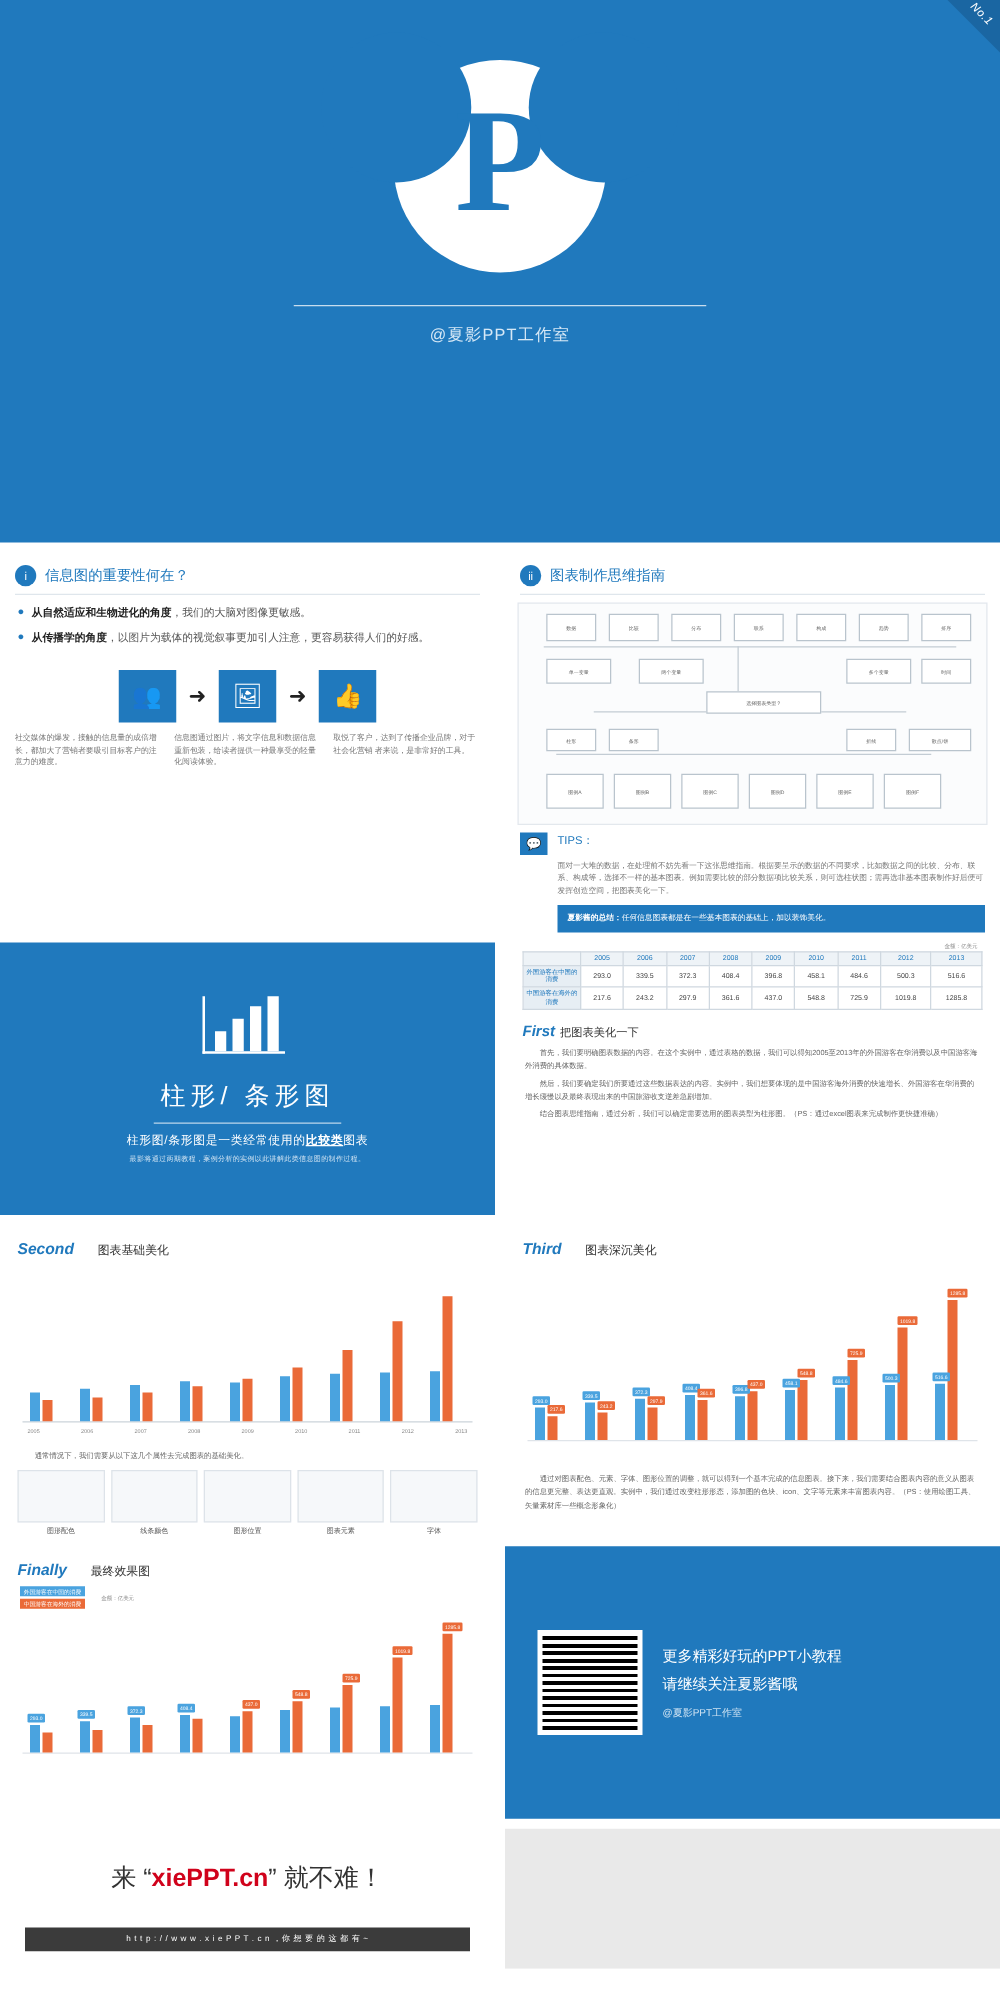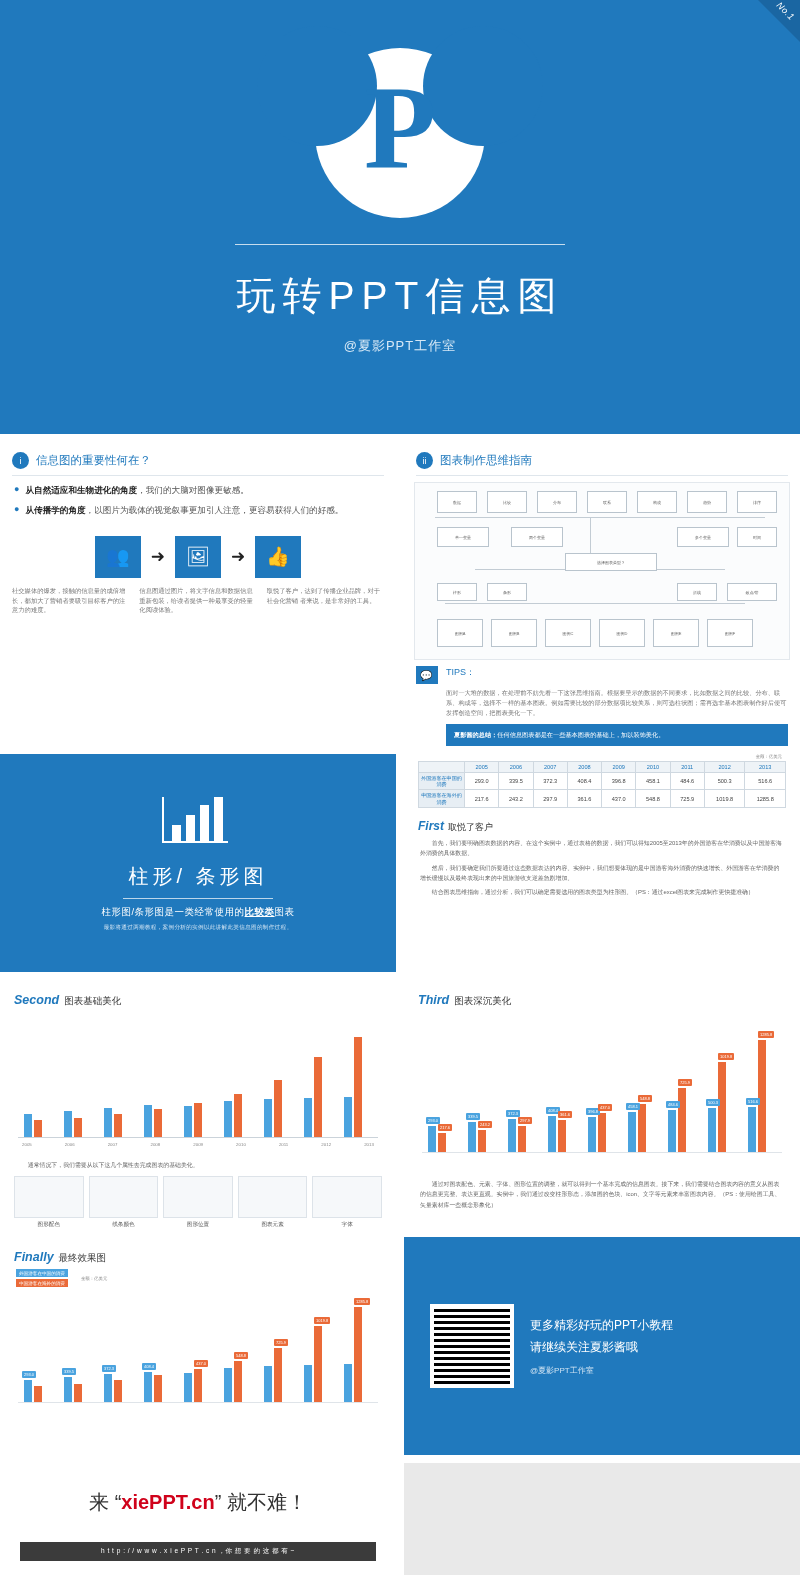--- a/index.html
+++ b/index.html
@@ -108,21 +108,21 @@
   table.data th { background:#eef3f7; color:#2079bd; font-weight:normal; }
   table.data td.rowhead { background:#e7eef4; color:#2079bd; width:46px; font-size:5.1px; line-height:1.25;}
   .first-h { padding:8px 14px 0; }
   .first-h .f1 { color:#2079bd; font-size:12px; font-style:italic; font-weight:bold; display:inline-block; }
   .first-h .f2 { color:#333; font-size:9px; margin-left:4px; }
   .para { padding:4px 16px 0; font-size:5.9px; color:#666; line-height:1.75; text-indent:2em; }
 
   
   .ch-hdr { padding:10px 14px 0; }
   .ch-hdr .a { color:#2079bd; font-size:12.5px; font-style:italic; font-weight:bold; }
-  .ch-hdr .b { color:#333; font-size:9.5px; margin-left:5px; }
+  .ch-hdr .b { color:#333; font-size:9.5px; margin-left:19px; }
   .plot { position:relative; height:120px; margin:10px 18px 0; border-bottom:1px solid #cbd3da; }
   .plot.nol { border-bottom:1px solid #dfe4e9; }
   .grp { position:absolute; bottom:0; display:flex; align-items:flex-end; gap:2px; }
   .b1 { background:#4aa3df; width:8px; }
   .b2 { background:#ea6a38; width:8px; }
   .xlab { position:absolute; bottom:-10px; width:100%; display:flex; justify-content:space-between; font-size:4.4px; color:#888; padding:0 4px;}
   .lbl { position:absolute; font-size:4px; color:#fff; background:#4aa3df; padding:1px 2px; border-radius:1px; }
   .lbl.o { background:#ea6a38; }
   .desc { padding:12px 16px 0; font-size:5.9px; color:#666; line-height:1.8; text-indent:2em; }
   .thumbs { display:flex; gap:5px; padding:6px 14px 0; }
@@ -167,21 +167,20 @@
     <div class="corner"></div>
     <div class="corner-label">No.1</div>
     <div class="hero-logo">
       <div class="logo-mark">
         <div class="logo-circle"></div>
         <div class="logo-cut1"></div>
         <div class="logo-cut2"></div>
         <div class="logo-p">P</div>
       </div>
       <div class="hero-rule"></div>
-      <div class="hero-title">玩转PPT信息图</div>
       <div class="hero-sub">@夏影PPT工作室</div>
     </div>
   </div>
 
   <div class="row">
 
     <div class="card">
       <div class="hdr">
         <div class="badge">i</div>
         <div class="t">信息图的重要性何在？</div>
@@ -313,21 +312,21 @@
           <td>361.6</td>
           <td>437.0</td>
           <td>548.8</td>
           <td>725.9</td>
           <td>1019.8</td>
           <td>1285.8</td>
         </tr>
       </tbody>
         </table>
       <div class="first-h">
-        <span class="f1">First</span><span class="f2">取悦了客户</span>
+        <span class="f1">First</span><span class="f2">把图表美化一下</span>
       </div>
       <div class="para">首先，我们要明确图表数据的内容。在这个实例中，通过表格的数据，我们可以得知2005至2013年的外国游客在华消费以及中国游客海外消费的具体数据。</div>
       <div class="para">然后，我们要确定我们所要通过这些数据表达的内容。实例中，我们想要体现的是中国游客海外消费的快速增长、外国游客在华消费的增长缓慢以及最终表现出来的中国旅游收支逆差急剧增加。</div>
       <div class="para">结合图表思维指南，通过分析，我们可以确定需要选用的图表类型为柱形图。（PS：通过excel图表来完成制作更快捷准确）</div>
     </div>
   </div>
 
   <div class="row">
 
     <div class="card">

